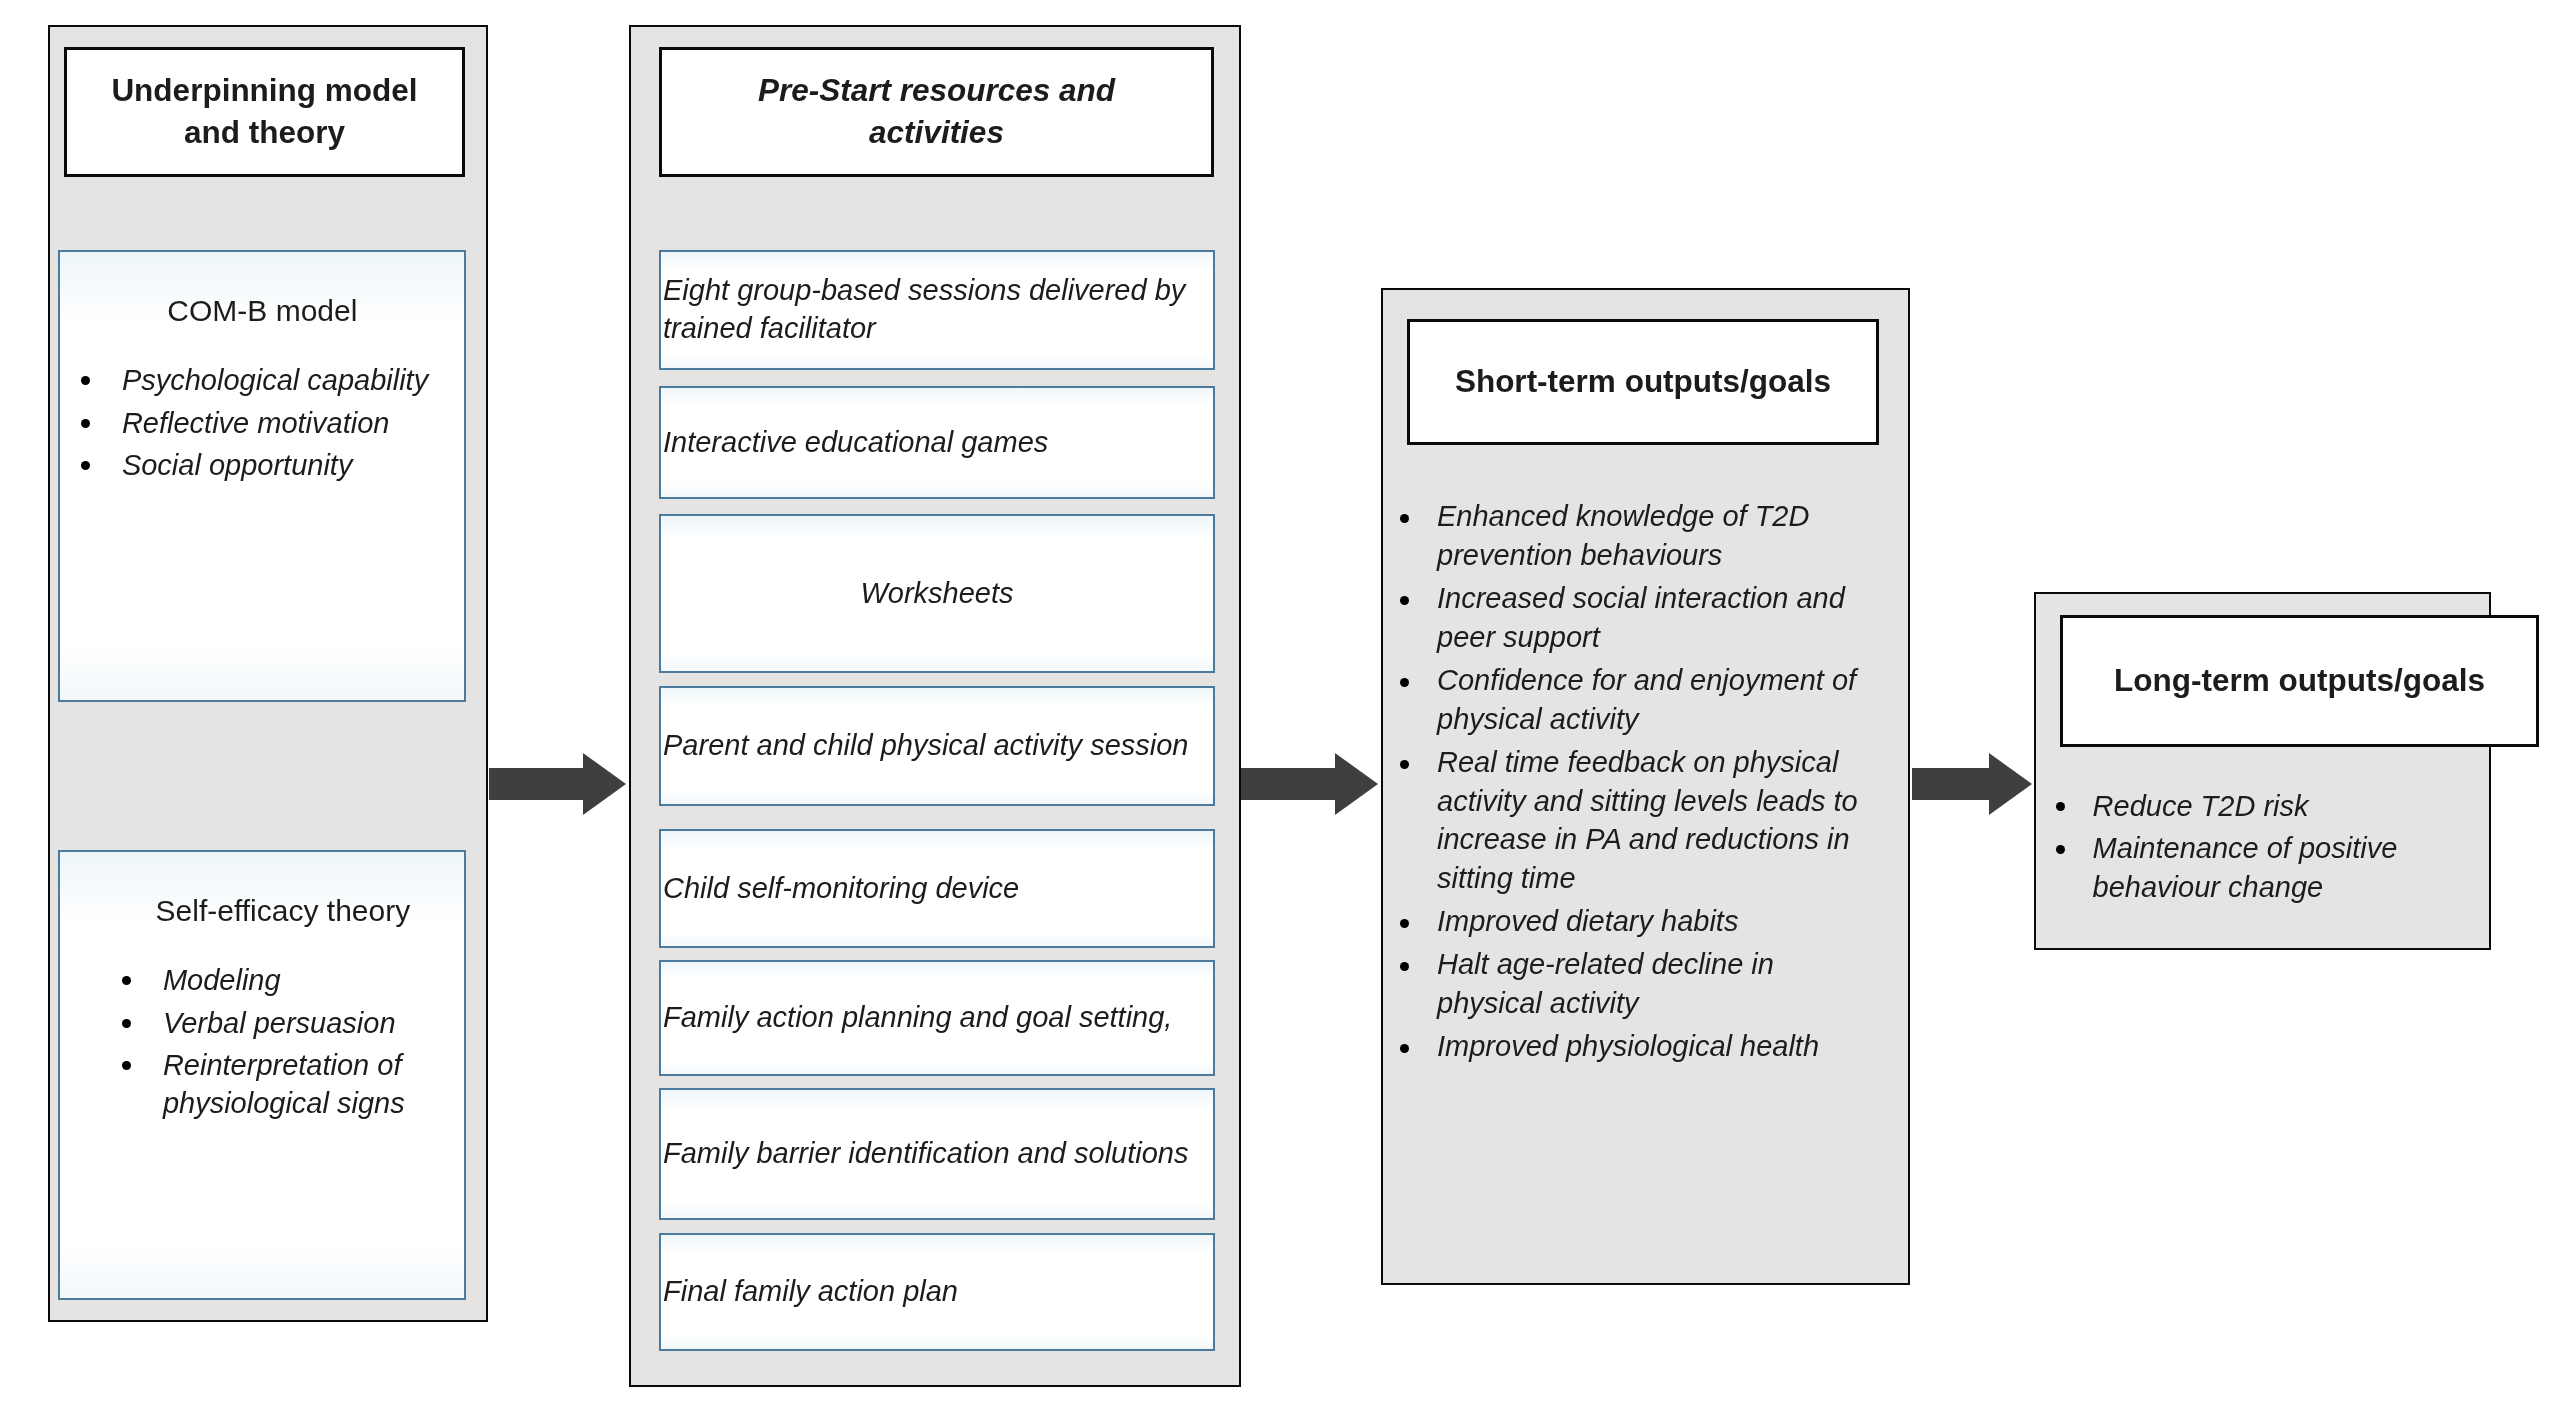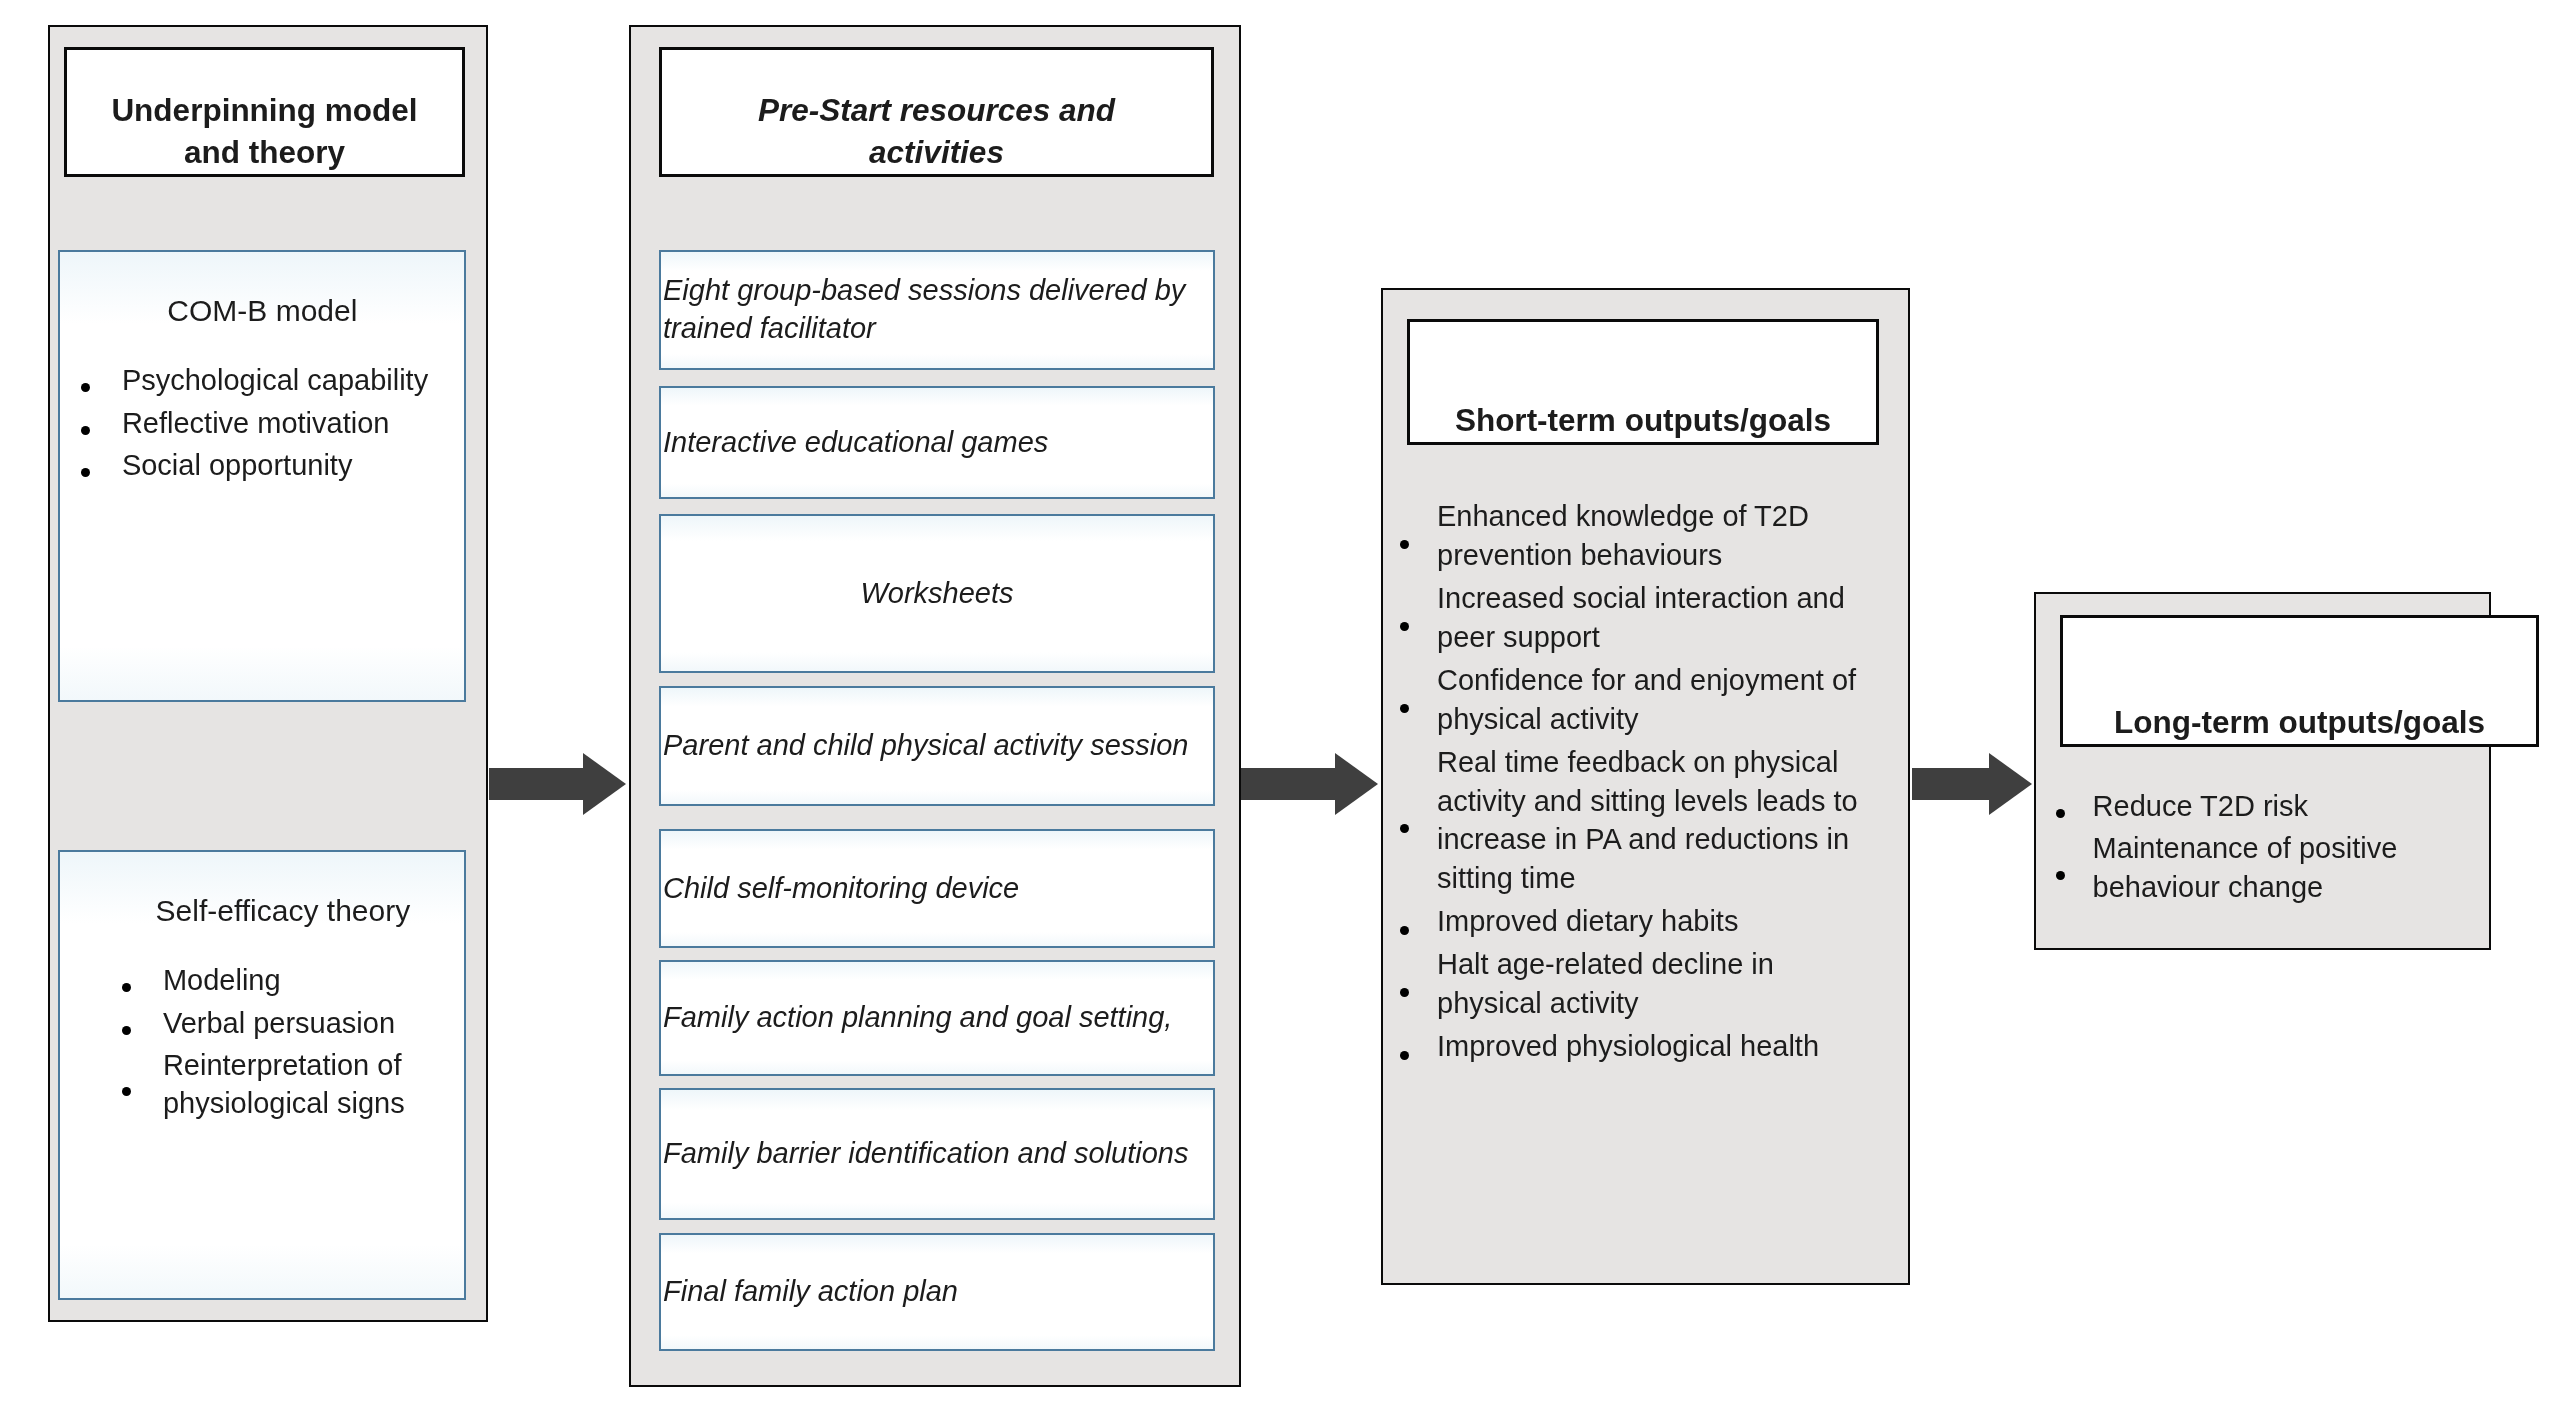--- a/index.html
+++ b/index.html
@@ -20,21 +20,21 @@
   #col1{left:48px;top:25px;width:440px;height:1297px;}
   #col2{left:629px;top:25px;width:612px;height:1362px;font-style:italic;}
   #col3{left:1381px;top:288px;width:529px;height:997px;}
   #col4{left:2034px;top:592px;width:457px;height:358px;}
 
   
   .hdr{
     position:absolute;box-sizing:border-box;
     background:var(--box_fill,#ffffff);
     border:3.5px solid var(--outline_black,#0a0a0a);
-    display:flex;align-items:flex-end;justify-content:center;
+    display:flex;align-items:center;justify-content:center;
     text-align:center;font-weight:700;font-size:31.5px;line-height:1.32;
     padding:0 44px;
   }
   #hdr1{left:14px;top:19.6px;width:401px;height:130px;}
   #hdr2{left:28px;top:19.6px;width:555px;height:130px;}
   #hdr3{left:24px;top:29px;width:472px;height:126px;}
   #hdr4{left:24px;top:21px;width:479px;height:132px;}
 
   
   .bbox,.panel{
@@ -59,21 +59,21 @@
   #c2b6{top:1061px;height:132px;}
   #c2b7{top:1206px;height:118px;}
 
   
   #comb{left:8.4px;top:223px;width:408px;height:452px;}
   #self{left:8.4px;top:823px;width:408px;height:450px;padding-left:41px;}
   .panel-title{text-align:center;font-size:30px;margin:42px 11.2px 0 11.2px;}
   .panel .blist{margin-top:34px;}
 
   
-  .bullet{display:flex;align-items:center;font-size:29px;line-height:1.28;margin-bottom:5.6px;}
+  .bullet{display:flex;align-items:flex-start;font-size:29px;line-height:1.28;margin-bottom:5.6px;font-style:italic;}
   .dot{flex:0 0 auto;width:9px;height:9px;border-radius:50%;background:#000;}
   .panel .dot{margin:14px 31.5px 0 21px;}
   .btxt{flex:1 1 auto;padding-right:12.6px;}
 
   .col3-list{position:absolute;left:0;top:207px;right:18px;}
   .col3-list .bullet{line-height:1.34;margin-bottom:4.2px;}
   .col3-list .dot{margin:17px 28px 0 17px;}
 
   .col4-list{position:absolute;left:0;top:193px;right:15.4px;}
   .col4-list .bullet{line-height:1.32;margin-bottom:4.2px;}

